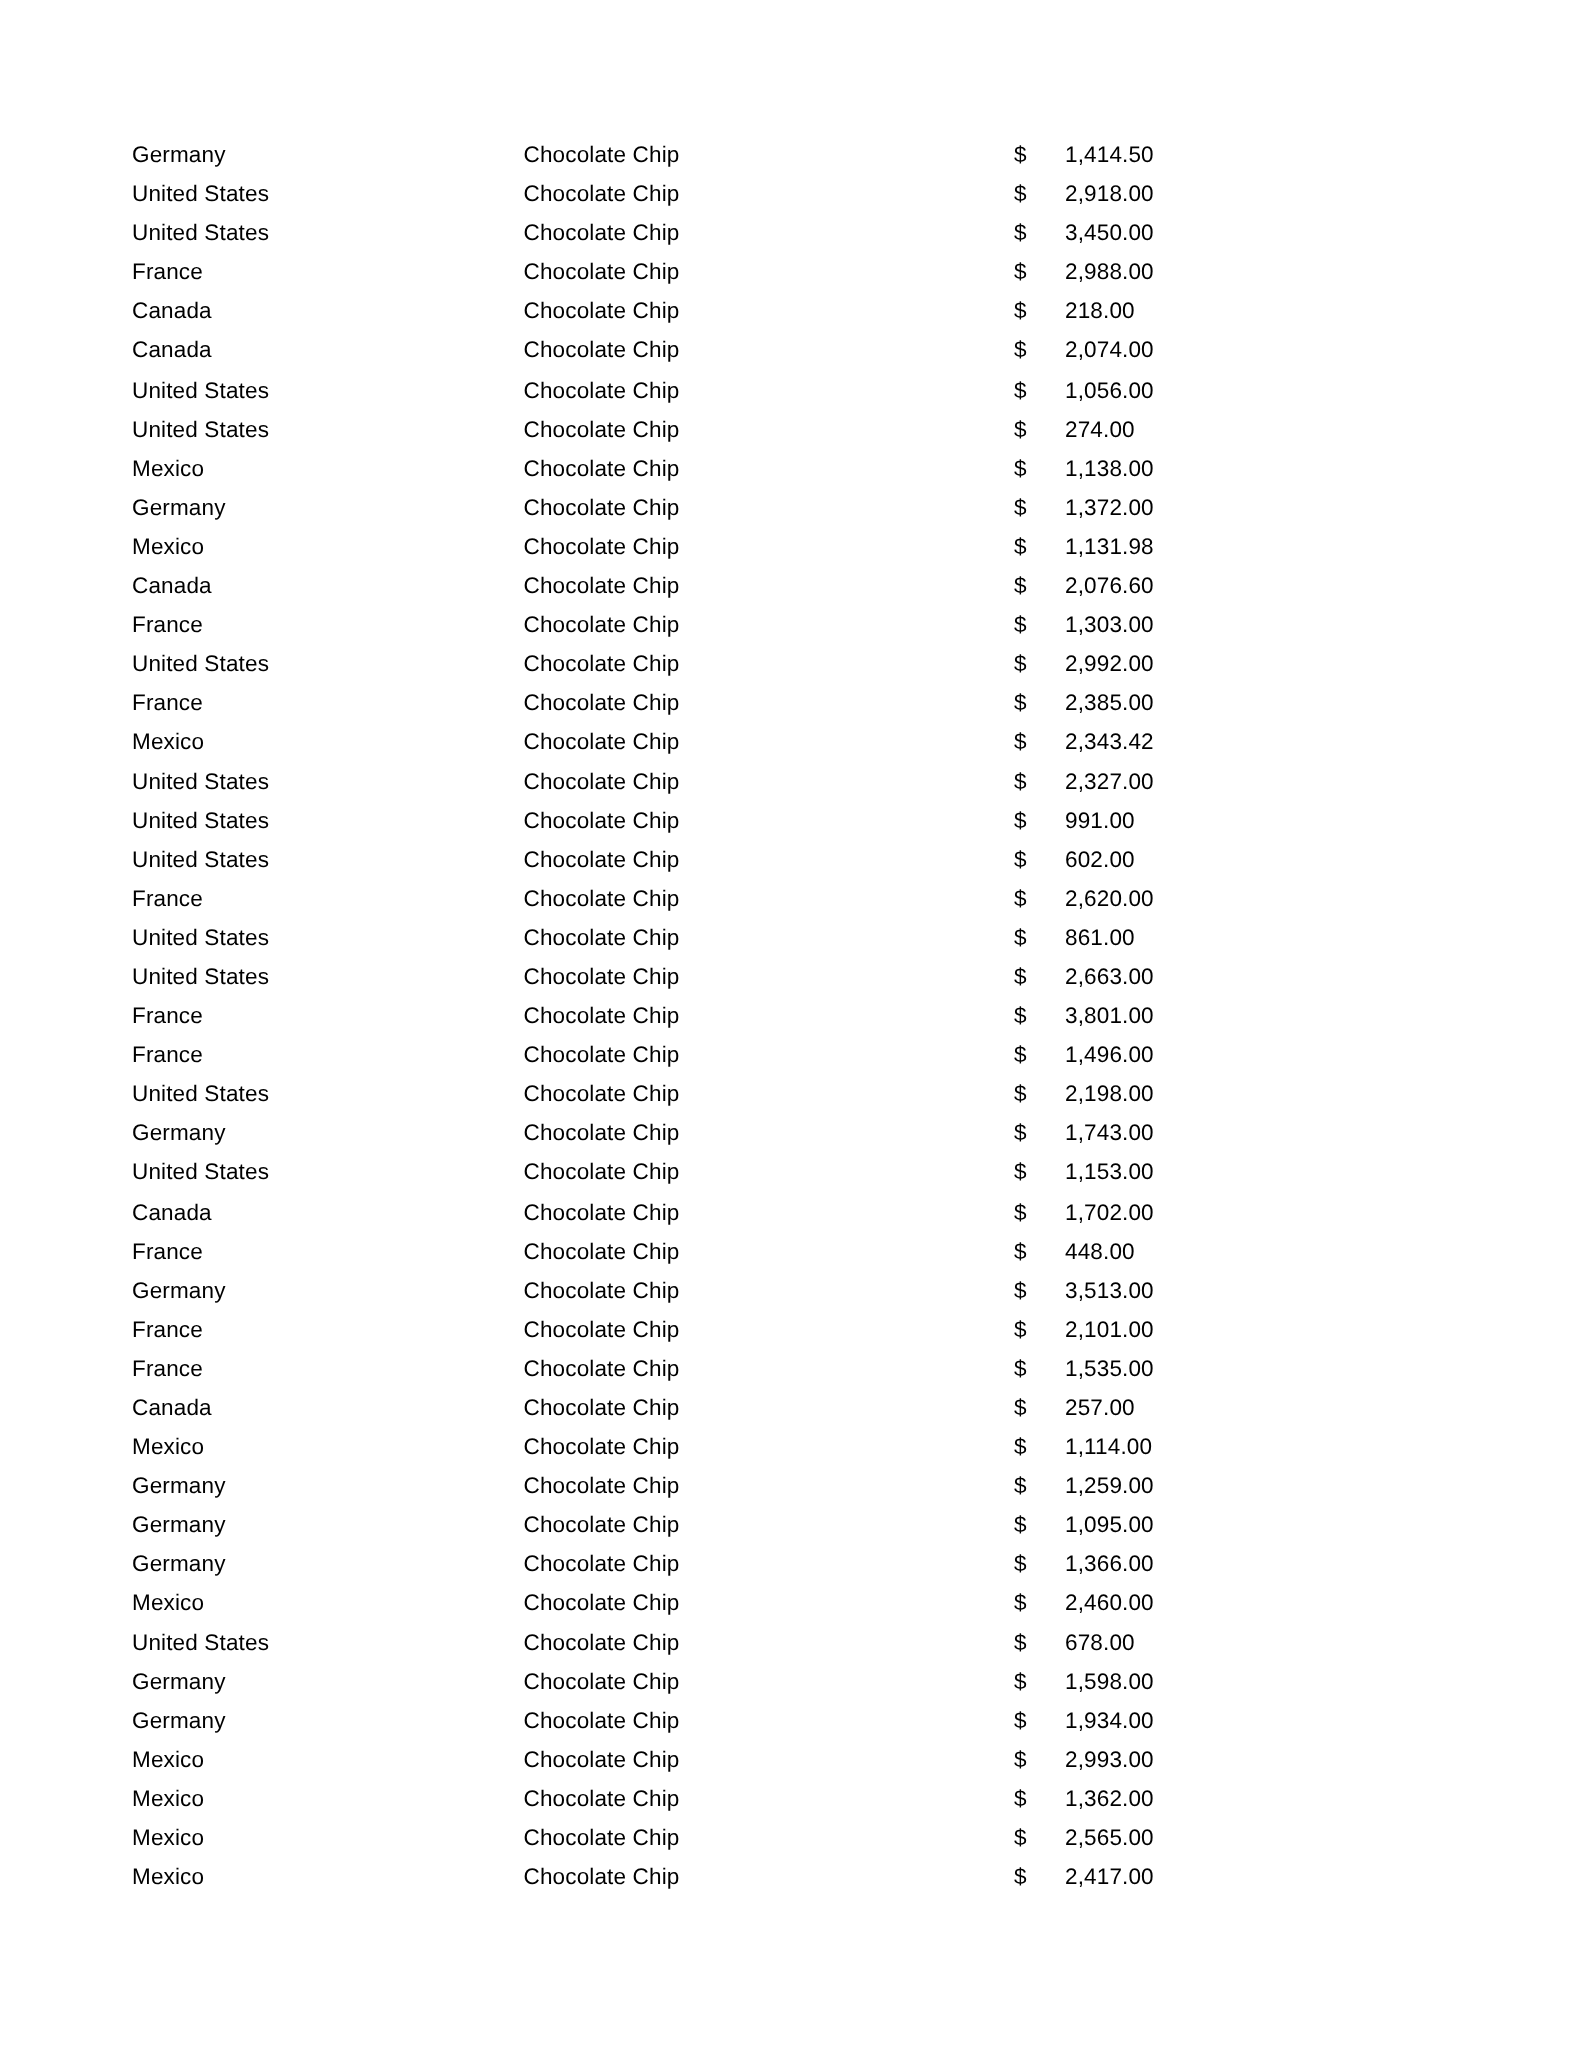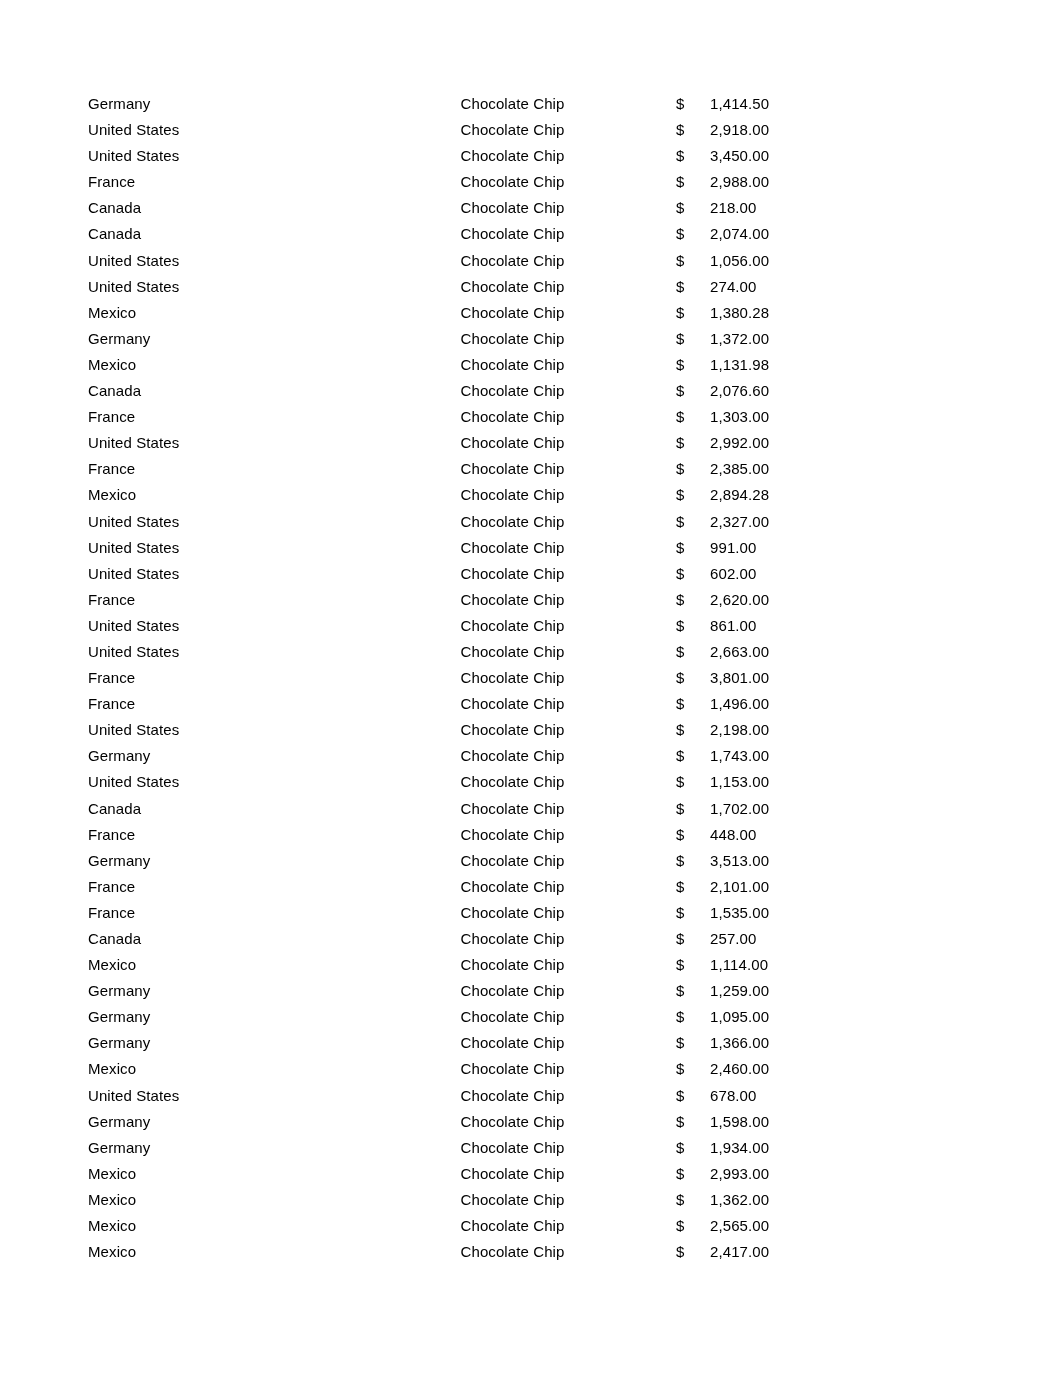--- a/index.html
+++ b/index.html
@@ -51,21 +51,21 @@
 
   
   .col-country {
     width: 261px;
     text-align: left;
   }
 
   
   .col-product {
     width: 327px;
-    text-align: center;
+    text-align: left;
   }
 
   
   .col-currency-symbol {
     width: 34px;
     text-align: left;
   }
 
   
   .col-amount {
@@ -124,21 +124,21 @@
         <tr>
           <td class="col-country">United States</td>
           <td class="col-product">Chocolate Chip</td>
           <td class="col-currency-symbol">$</td>
           <td class="col-amount">274.00</td>
         </tr>
         <tr>
           <td class="col-country">Mexico</td>
           <td class="col-product">Chocolate Chip</td>
           <td class="col-currency-symbol">$</td>
-          <td class="col-amount">1,380.28</td>
+          <td class="col-amount">1,138.00</td>
         </tr>
         <tr>
           <td class="col-country">Germany</td>
           <td class="col-product">Chocolate Chip</td>
           <td class="col-currency-symbol">$</td>
           <td class="col-amount">1,372.00</td>
         </tr>
         <tr>
           <td class="col-country">Mexico</td>
           <td class="col-product">Chocolate Chip</td>
@@ -166,21 +166,21 @@
         <tr>
           <td class="col-country">France</td>
           <td class="col-product">Chocolate Chip</td>
           <td class="col-currency-symbol">$</td>
           <td class="col-amount">2,385.00</td>
         </tr>
         <tr>
           <td class="col-country">Mexico</td>
           <td class="col-product">Chocolate Chip</td>
           <td class="col-currency-symbol">$</td>
-          <td class="col-amount">2,894.28</td>
+          <td class="col-amount">2,343.42</td>
         </tr>
         <tr>
           <td class="col-country">United States</td>
           <td class="col-product">Chocolate Chip</td>
           <td class="col-currency-symbol">$</td>
           <td class="col-amount">2,327.00</td>
         </tr>
         <tr>
           <td class="col-country">United States</td>
           <td class="col-product">Chocolate Chip</td>

